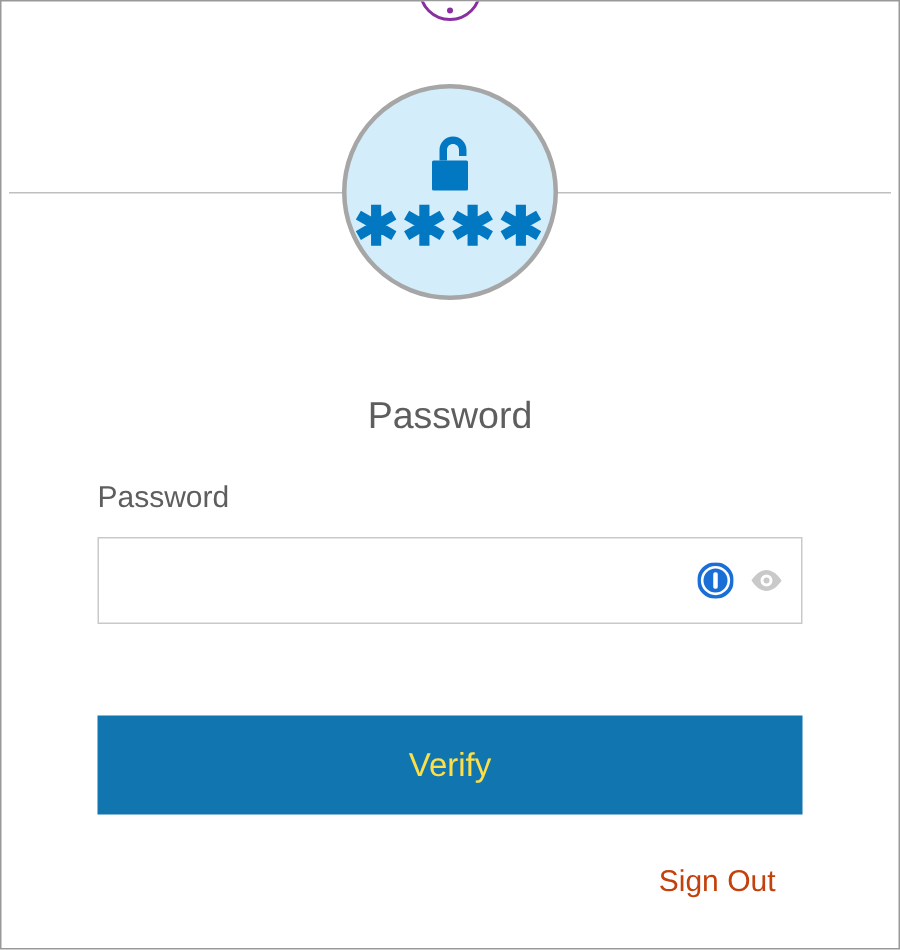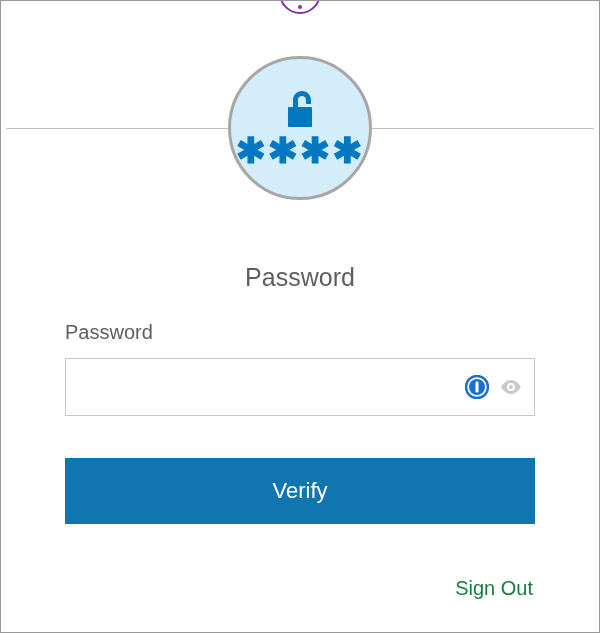--- a/index.html
+++ b/index.html
@@ -118,34 +118,34 @@
       top: 50%;
       transform: translateY(-50%);
       width: 24px;
       height: 24px;
       cursor: pointer;
     }
     .verify-btn {
       display: block;
       width: 100%;
       height: 66px;
-      margin-top: 42px;
+      margin-top: 61px;
       background: #1175b0;
-      color: #ffffff;
+      color: #fde047;
       font-size: 22px;
       border: none;
       cursor: pointer;
       font-weight: 400;
     }
     .signout-link {
       position: absolute;
       top: 576px;
-      right: 66px;
+      right: 82px;
       font-size: 20px;
-      color: #15803d;
+      color: #c2410c;
       cursor: pointer;
       font-weight: 400;
       text-decoration: none;
       background: none;
       border: none;
       padding: 0;
     }
   </style>
 </head>
 <body>

